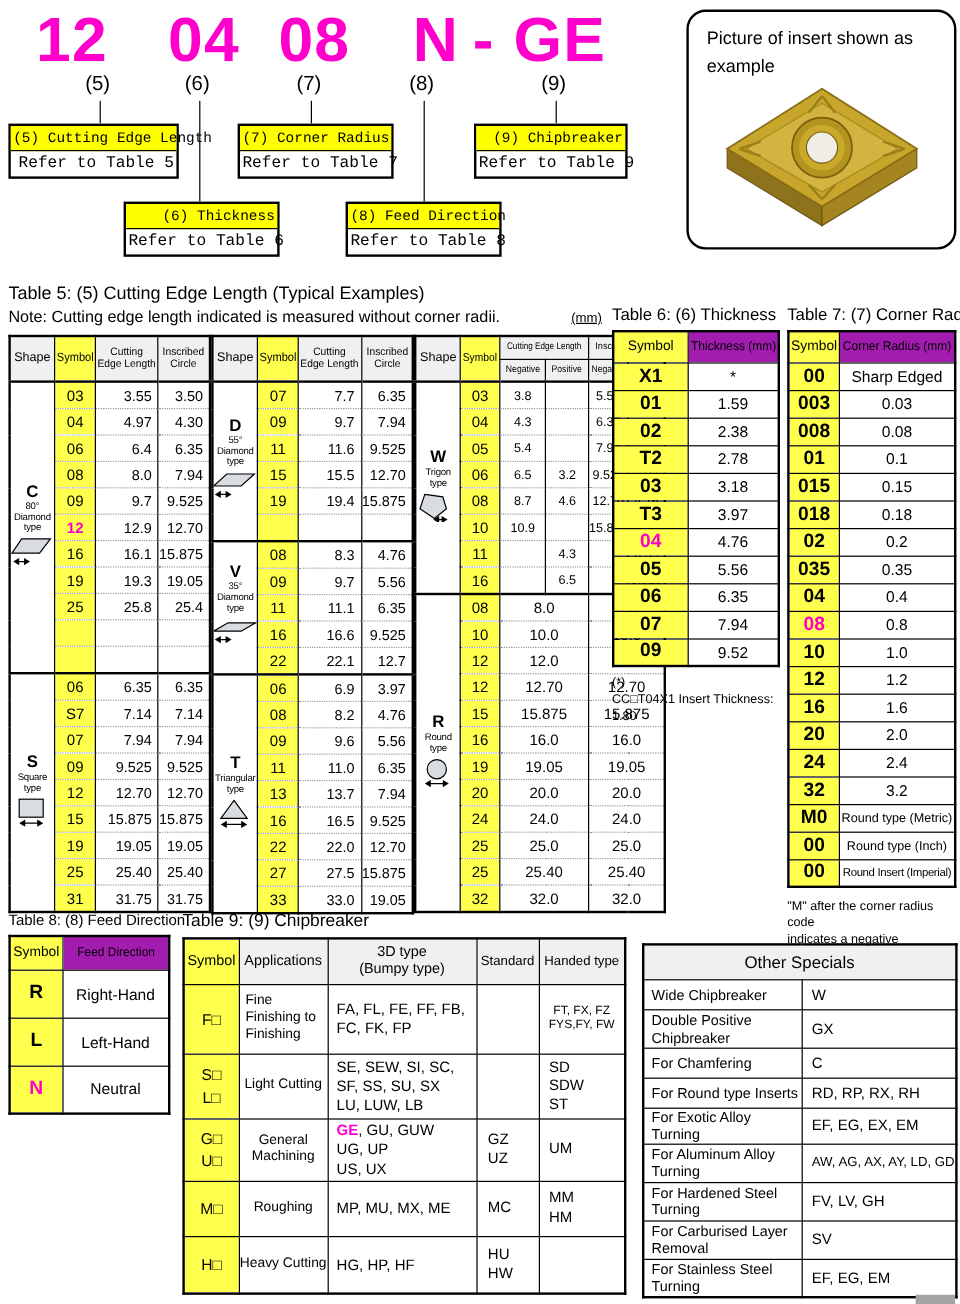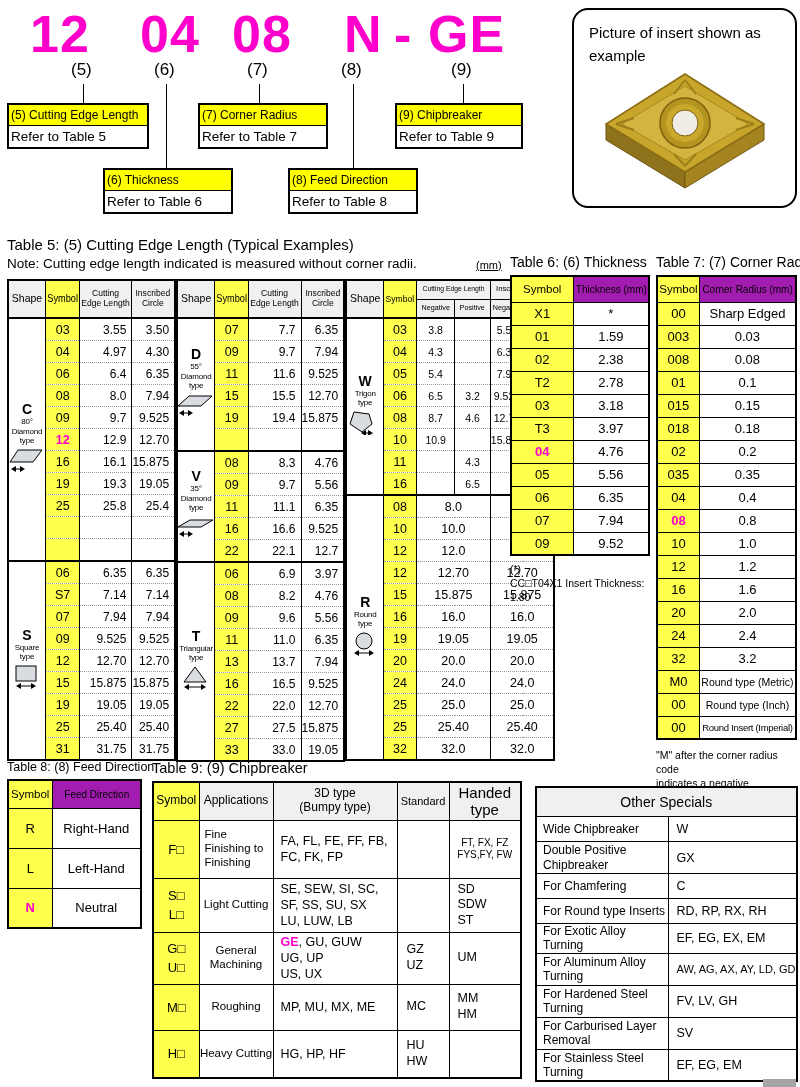--- a/index.html
+++ b/index.html
@@ -11,21 +11,21 @@
   .code-part{position:absolute;top:4px;font-size:52px;font-weight:bold;color:#ff00cc;letter-spacing:1px;}
   .cp0{left:30px}.cp1{left:140px}.cp2{left:232px}.cp3{left:344px}.cp4{left:394px}.cp5{left:428px}
   .cnum{position:absolute;top:60px;font-size:17px;}
   .cn0{left:71px}.cn1{left:154px}.cn2{left:247px}.cn3{left:341px}.cn4{left:451px}
   .ln{position:absolute;width:1px;background:#000;}
   .ln0{left:83px;top:84px;height:19px}
   .ln1{left:166px;top:84px;height:84px}
   .ln2{left:259px;top:84px;height:19px}
   .ln3{left:353px;top:84px;height:84px}
   .ln4{left:463px;top:84px;height:19px}
-  .cbox{position:absolute;border:2px solid #000;background:#fff;text-align:left;}
+  .cbox{position:absolute;border:2px solid #000;background:#fff;text-align:right;font-family:Liberation Mono, monospace;}
   .cbox .lab{background:#ffff00;border-bottom:1px solid #000;font-size:12px;padding:3px 2px;white-space:nowrap;}
   .cbox .ref{font-size:13.5px;padding:3px 2px;white-space:nowrap;}
   .cb0{left:7px;top:103px;width:138px}
   .cb1{left:103px;top:168px;width:126px}
   .cb2{left:198px;top:103px;width:126px}
   .cb3{left:288px;top:168px;width:126px}
   .cb4{left:395px;top:103px;width:124px}
 
   
   .insert-box{position:absolute;left:572px;top:8px;width:221px;height:196px;border:2px solid #000;border-radius:16px;background:#fff;}
@@ -56,21 +56,21 @@
   .sh-sub{font-size:8px;letter-spacing:-0.2px;line-height:1.15;}
   .sh-icon{display:block;margin-top:4px;}
   .cond{margin:0 auto;line-height:1.08;white-space:nowrap;transform-origin:center;}
   .accent{color:#ff00cc;font-weight:bold;}
 
   
   .kv{border:2px solid #000;}
   .kv th,.kv td{border:1px solid #000;padding:0;overflow:hidden;text-align:center;}
   .kv th{background:#a21caf;font-weight:normal;font-size:11.5px;}
   .kv th.ysym{background:#ffff4d;}
-  .kv td.sym{background:#ffff4d;font-size:13px;}
+  .kv td.sym{background:#ffff4d;font-size:16px;font-weight:bold;}
   .kv td.val{font-size:13px;}
   .footnotes{font-size:10.5px;line-height:1.35;margin-top:6px;}
 
   
   .t9{border:2px solid #000;}
   .t9 th,.t9 td{border:1px solid #000;padding:0;overflow:hidden;}
   .t9 th{background:#eef0f1;font-weight:normal;font-size:12px;text-align:center;line-height:1.15;}
   .t9 th.ysym{background:#ffff4d;}
   .t9 td.sym{background:#ffff4d;text-align:center;font-size:13px;}
   .t9 td{vertical-align:middle;}
@@ -906,21 +906,21 @@
             <col style="width: 52px;">
             <col style="width: 72px;">
           </colgroup>
           <thead>
             <tr style="height: 38px;">
               <th class="ysym" style="white-space: pre-line;">Symbol</th>
               <th style="white-space: pre-line;">Applications</th>
               <th style="white-space: pre-line;">3D type
 (Bumpy type)</th>
               <th style="white-space: pre-line; font-size: 11px;">Standard</th>
-              <th style="white-space: pre-line; font-size: 15px;">Handed type</th>
+              <th style="white-space: pre-line; font-size: 11px;">Handed type</th>
             </tr>
           </thead>
           <tbody>
             <tr style="height: 58px;">
               <td class="sym">
                 <div style="margin: 4px 0px;">F□</div>
               </td>
               <td class="app left">Fine Finishing to Finishing</td>
               <td class="bumpy">
                 <div>FA, FL, FE, FF, FB,</div>

